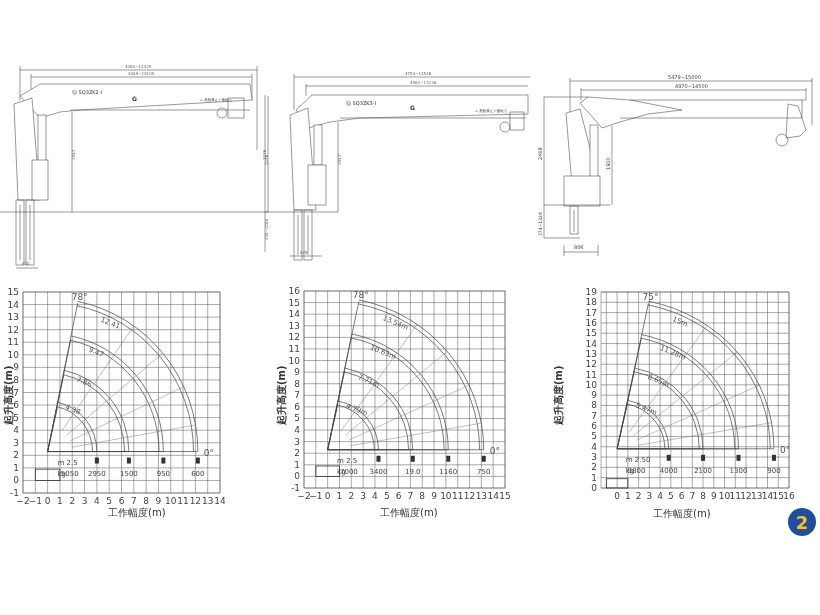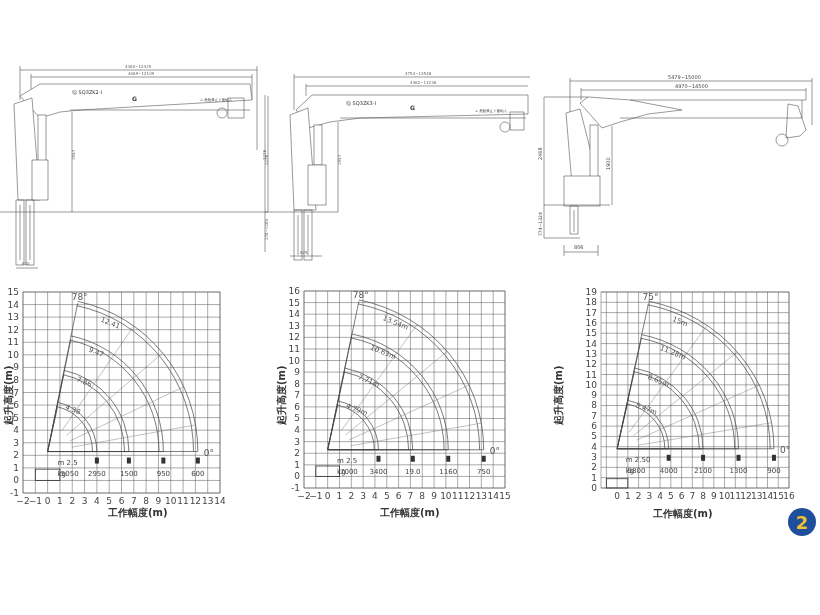--- a/index.html
+++ b/index.html
@@ -1,21 +1,21 @@
 <!DOCTYPE html>
 <html><head>
 <meta charset="utf-8">
 <style>
   html,body{margin:0;padding:0;background:#ffffff;}
   body{width:820px;height:615px;position:relative;overflow:hidden;font-family:"DejaVu Sans",sans-serif;color:#333;}
   .panel{position:absolute;}
   svg{position:absolute;left:0;top:0;overflow:visible;}
   .page-badge{position:absolute;left:788px;top:508px;width:28px;height:28px;border-radius:50%;background:#1f4f9c;color:#f2c230;font:bold 18px "DejaVu Sans",sans-serif;display:flex;align-items:center;justify-content:center;}
   .ylab{position:absolute;font-size:10px;color:#333;transform:rotate(-90deg);transform-origin:left top;white-space:nowrap;font-weight:bold;}
-  .xlab{position:absolute;font-size:10px;color:#333;white-space:nowrap;font-weight:bold;}
+  .xlab{position:absolute;font-size:10px;color:#333;white-space:nowrap;font-weight:normal;}
 </style>
 </head>
 <body>
 
 <div class="panel" style="left:0;top:0;width:270px;height:280px;">
   <svg width="270" height="280">
     <g stroke="#555" stroke-width="0.6" fill="none">
 
       <line x1="20" y1="70" x2="257" y2="70"></line>
       <line x1="31" y1="77" x2="252" y2="77"></line>

